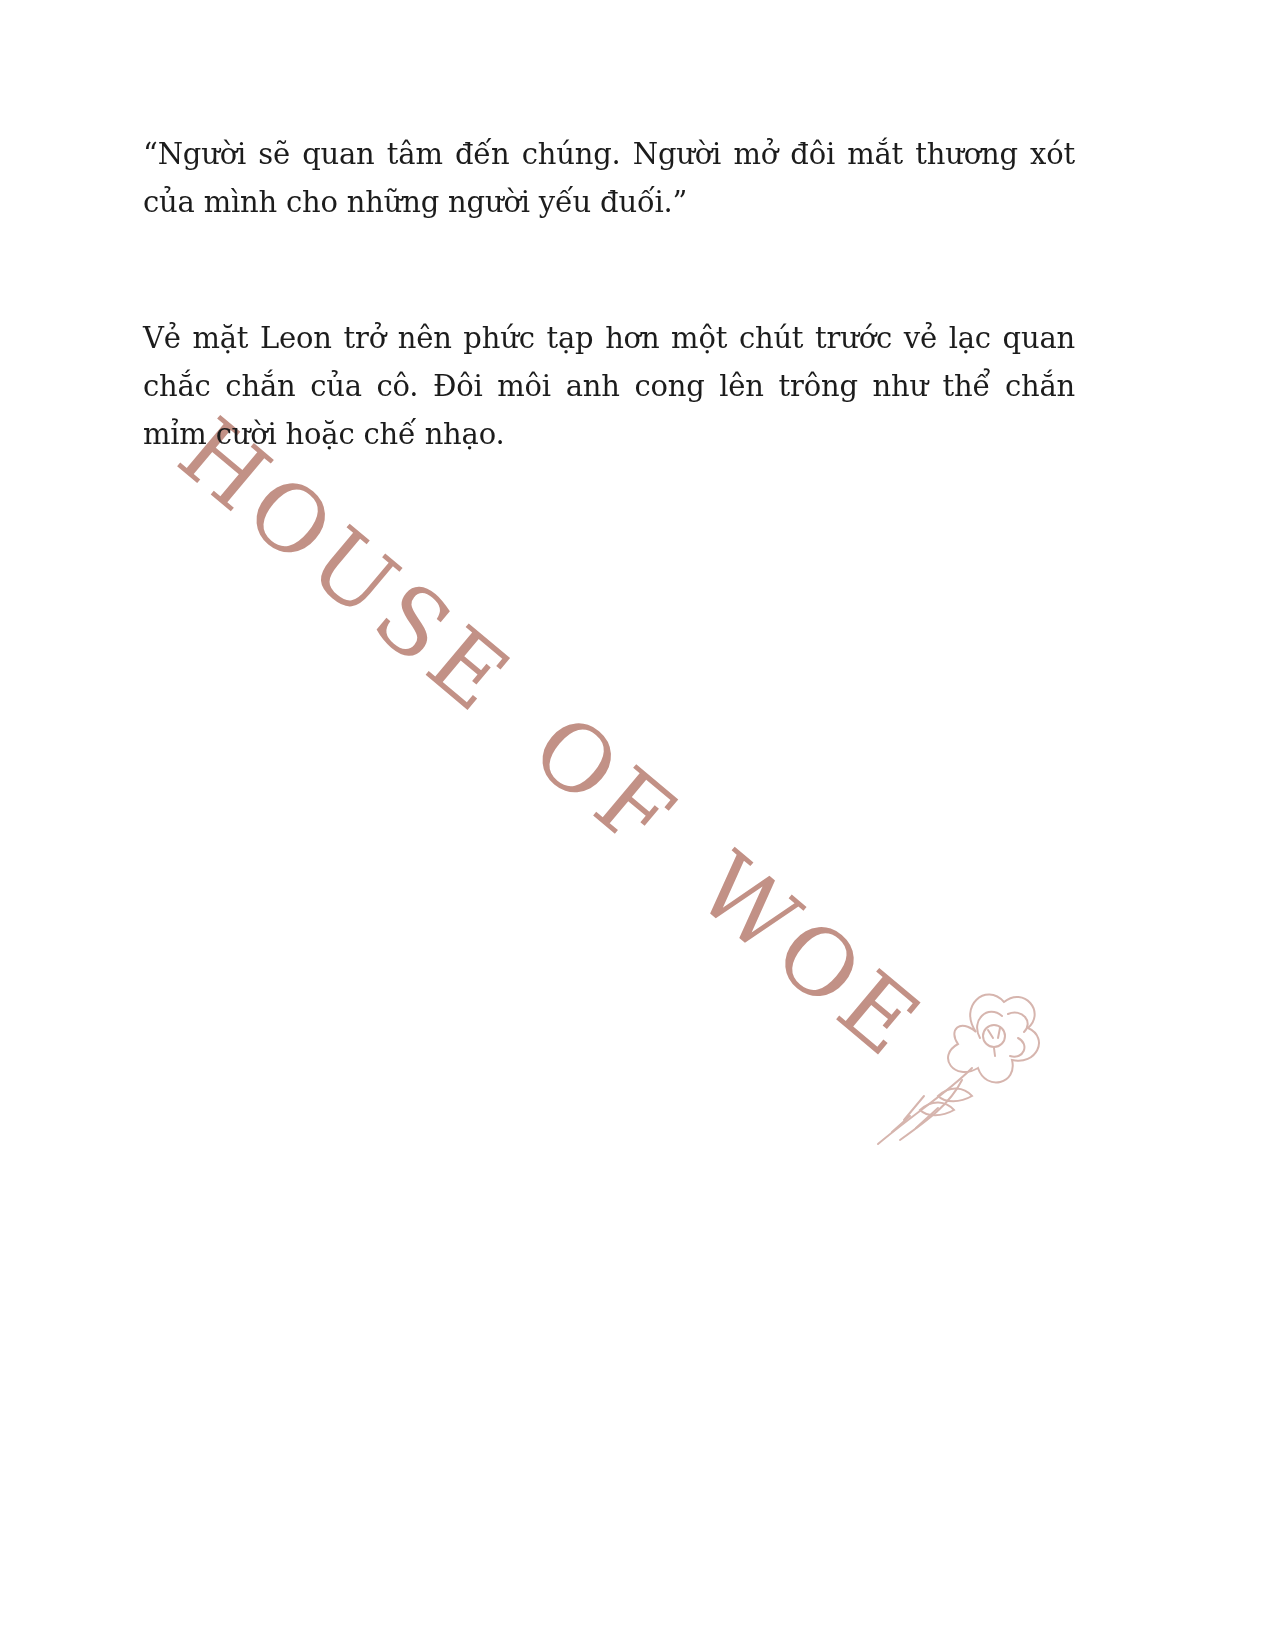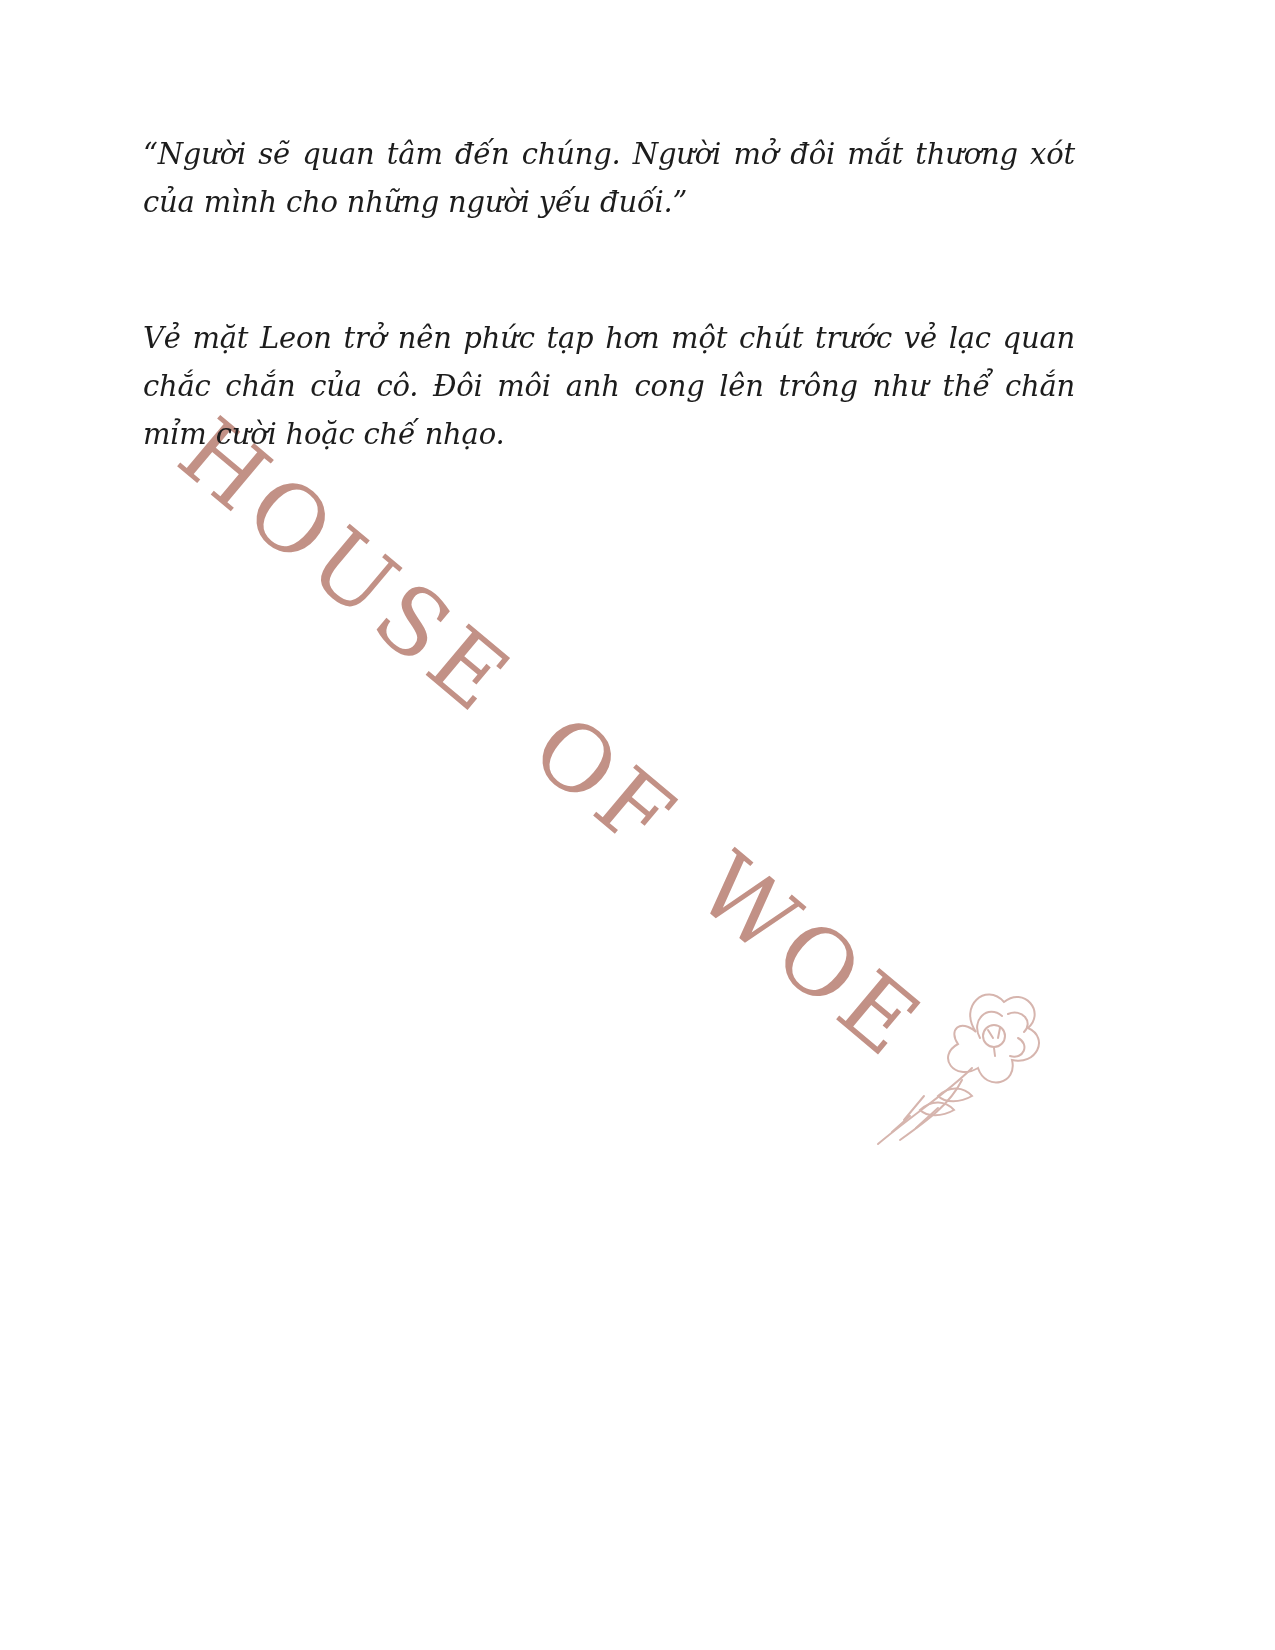--- a/index.html
+++ b/index.html
@@ -46,21 +46,20 @@
     position: absolute;
     left: 858px;
     top: 968px;
     opacity: 0.55;
   }
   
   .content {
     position: relative;
     z-index: 2;
     padding: 130px 200px 0 143px;
-    font-style: italic;
   }
   .content p {
     font-size: 29px;
     line-height: 48px;
     color: var(--text-color);
     text-align: justify;
     margin-bottom: 88px;
     letter-spacing: -0.2px;
   }
 </style>

